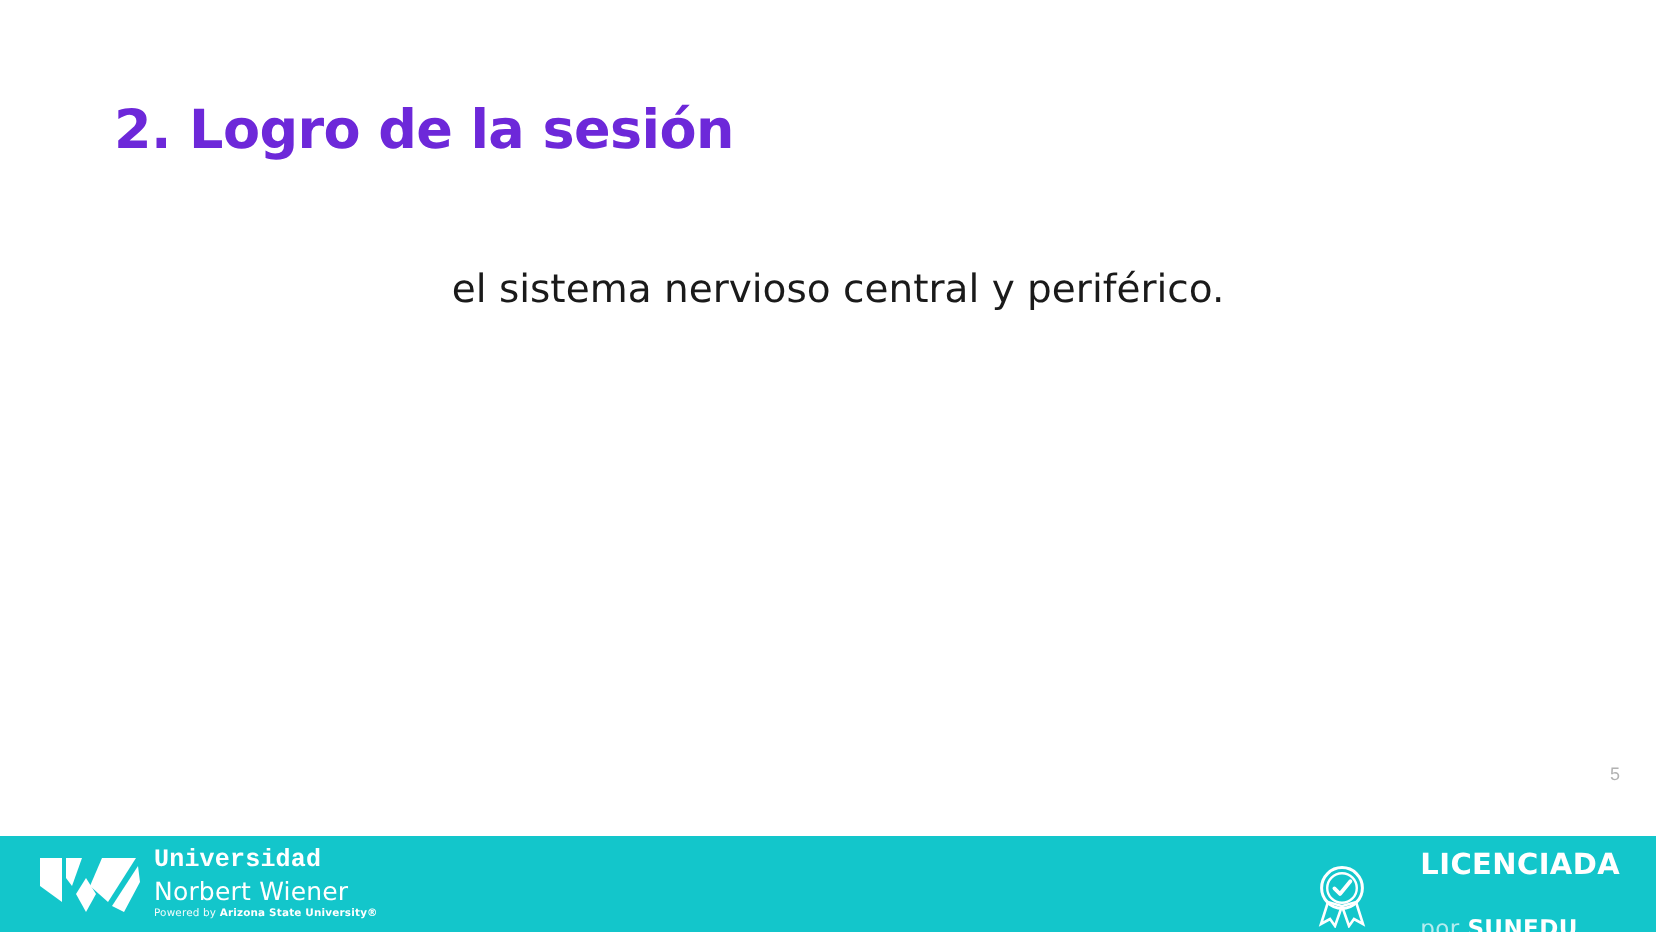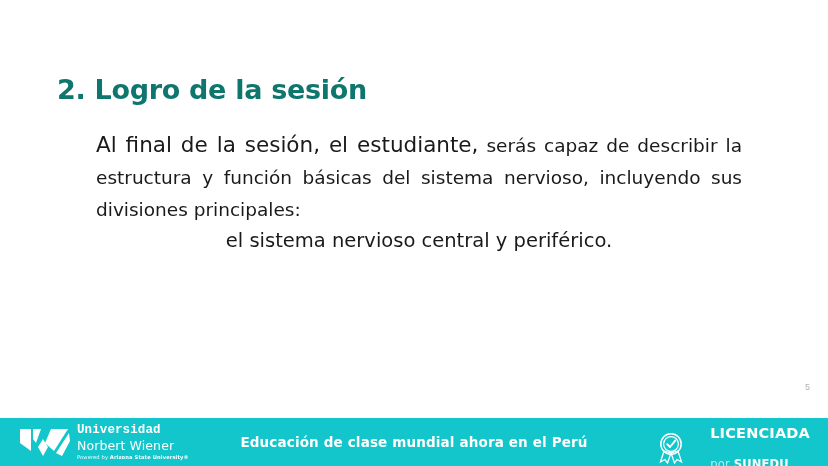--- a/index.html
+++ b/index.html
@@ -20,23 +20,22 @@
 
   
   #slide-title {
     position: absolute;
     left: 57px;
     top: 50px;
     font-family: "DejaVu Sans", sans-serif;
     font-size: 27px;
     font-weight: bold;
     letter-spacing: -0.3px;
-    color: #0f766e;
+    color: #6d28d9;
     white-space: nowrap;
-    margin-top: 24px;
   }
 
   
   #body-block {
     position: absolute;
     left: 96px;
     top: 129px;
     width: 646px;
     color: #1a1a1a;
   }
@@ -182,21 +181,20 @@
   .sunedu-line2 .sun { font-weight: bold; color: #ffffff; }
 </style>
 </head>
 <body>
 
 <div id="slide">
 
   <div id="slide-title">2. Logro de la sesión</div>
 
   <div id="body-block">
-    <p class="body-para" id="para-1"><span class="para-lead">Al final de la sesión, el estudiante,</span><span class="para-rest"> serás capaz de describir la estructura y función básicas del sistema nervioso, incluyendo sus divisiones principales:</span></p>
     <p class="body-para" id="para-2">el sistema nervioso central y periférico.</p>
   </div>
 
   <div id="page-number">5</div>
 
   <div id="footer-bar"></div>
 
   <div id="univ-logo">
     <svg id="univ-mark" viewBox="0 0 50 31" aria-hidden="true">
       <polygon points="0,2 11,2 11,24 0,16" fill="#ffffff"></polygon>
@@ -205,23 +203,20 @@
       <polygon points="31,2 48,2 34,24 25,16" fill="#ffffff"></polygon>
       <polygon points="36,26 49,6 50,14 42,29" fill="#ffffff"></polygon>
     </svg>
     <div id="univ-wordmark">
       <span class="univ-line1">Universidad</span>
       <span class="univ-line2">Norbert Wiener</span>
       <span class="univ-line3"><span class="pwr">Powered by </span><span class="asu">Arizona State University®</span></span>
     </div>
   </div>
 
-  <div id="footer-tagline">
-    <span>Educación de clase mundial ahora en el Perú</span>
-  </div>
 
   <div id="sunedu-logo">
     <svg id="sunedu-seal" viewBox="0 0 30 32" aria-hidden="true">
       <path d="M8 19 L4.5 30 L9 27.5 L11.5 31 L15 21 Z" fill="none" stroke="#ffffff" stroke-width="1.3"></path>
       <path d="M22 19 L25.5 30 L21 27.5 L18.5 31 L15 21 Z" fill="none" stroke="#ffffff" stroke-width="1.3"></path>
       <circle cx="15" cy="12" r="10.2" fill="none" stroke="#ffffff" stroke-width="1.5"></circle>
       <circle cx="15" cy="12" r="7.4" fill="none" stroke="#ffffff" stroke-width="1.2"></circle>
       <path d="M11.2 12.2 L14 15 L19.2 8.6" fill="none" stroke="#ffffff" stroke-width="1.9" stroke-linecap="round" stroke-linejoin="round"></path>
     </svg>
     <div id="sunedu-words">

